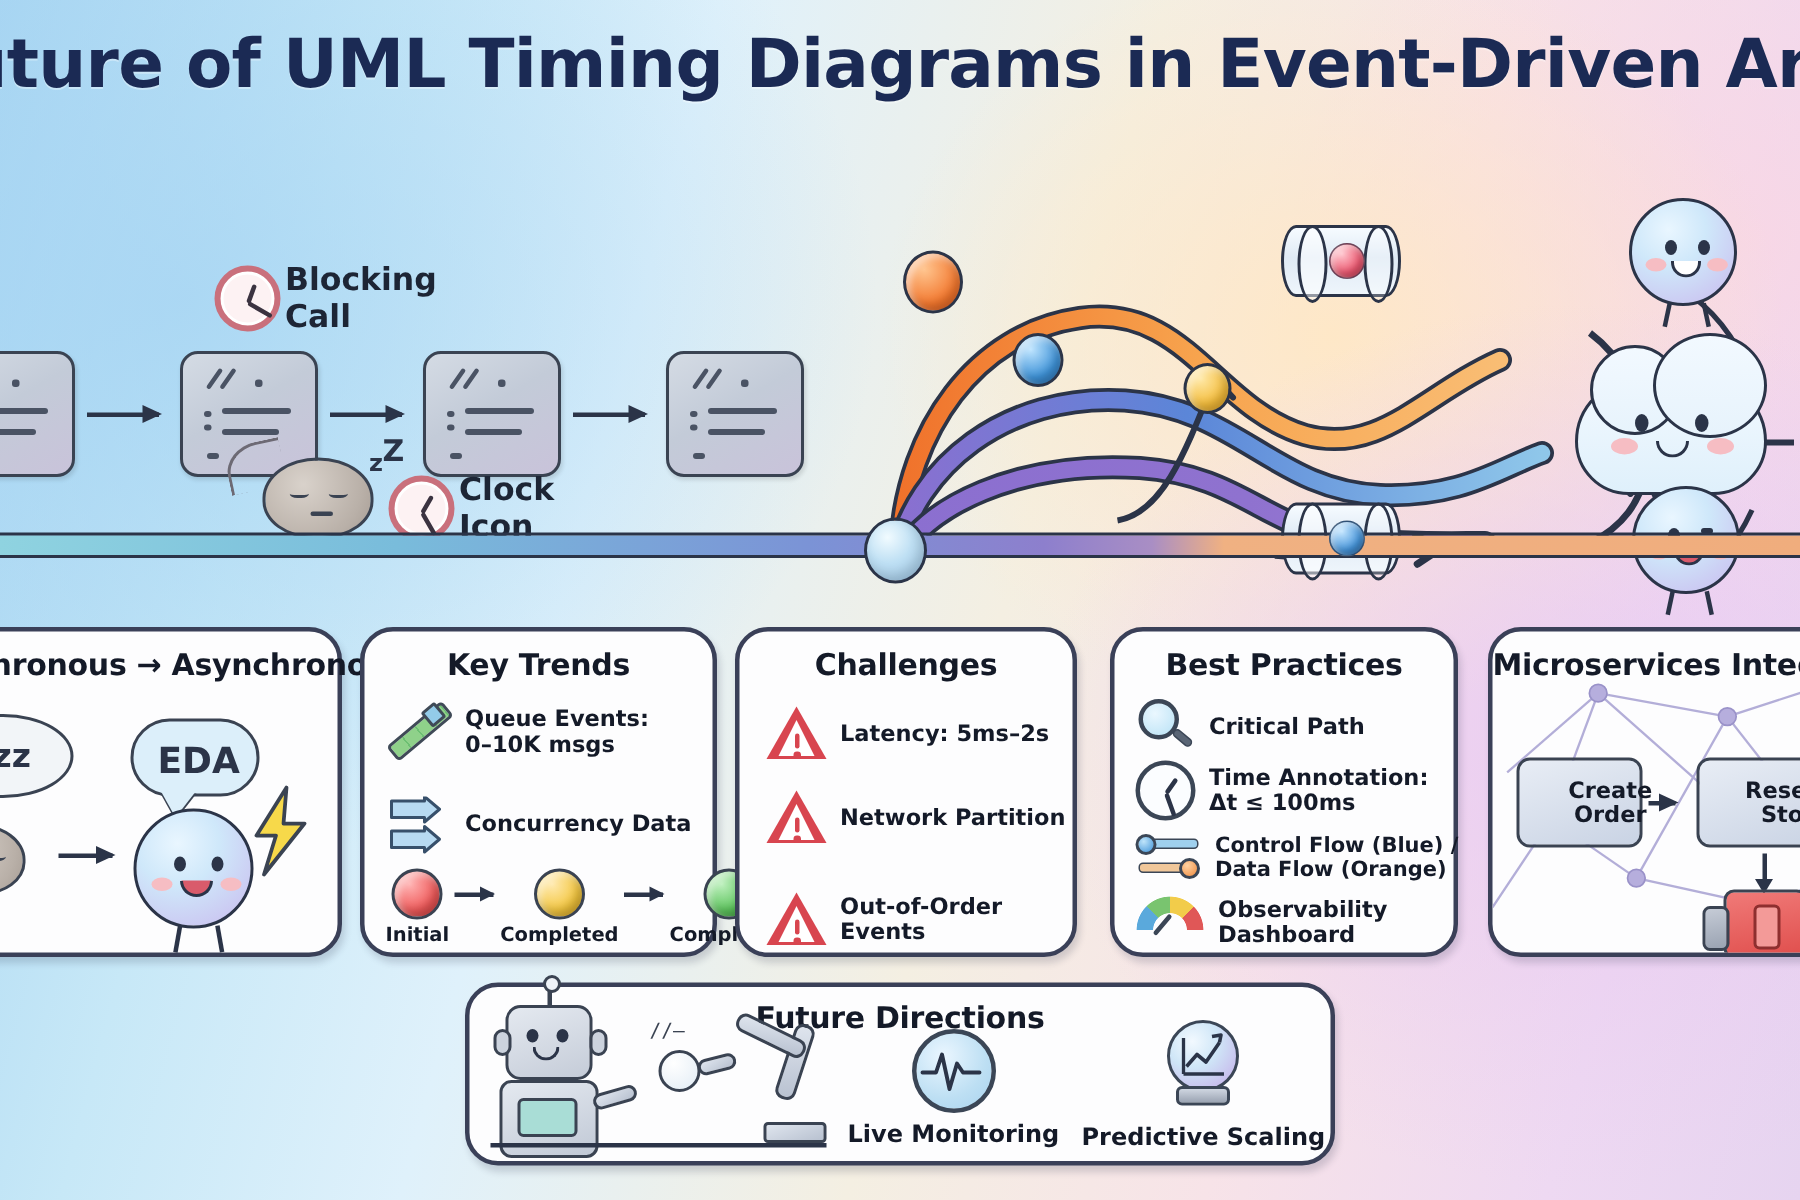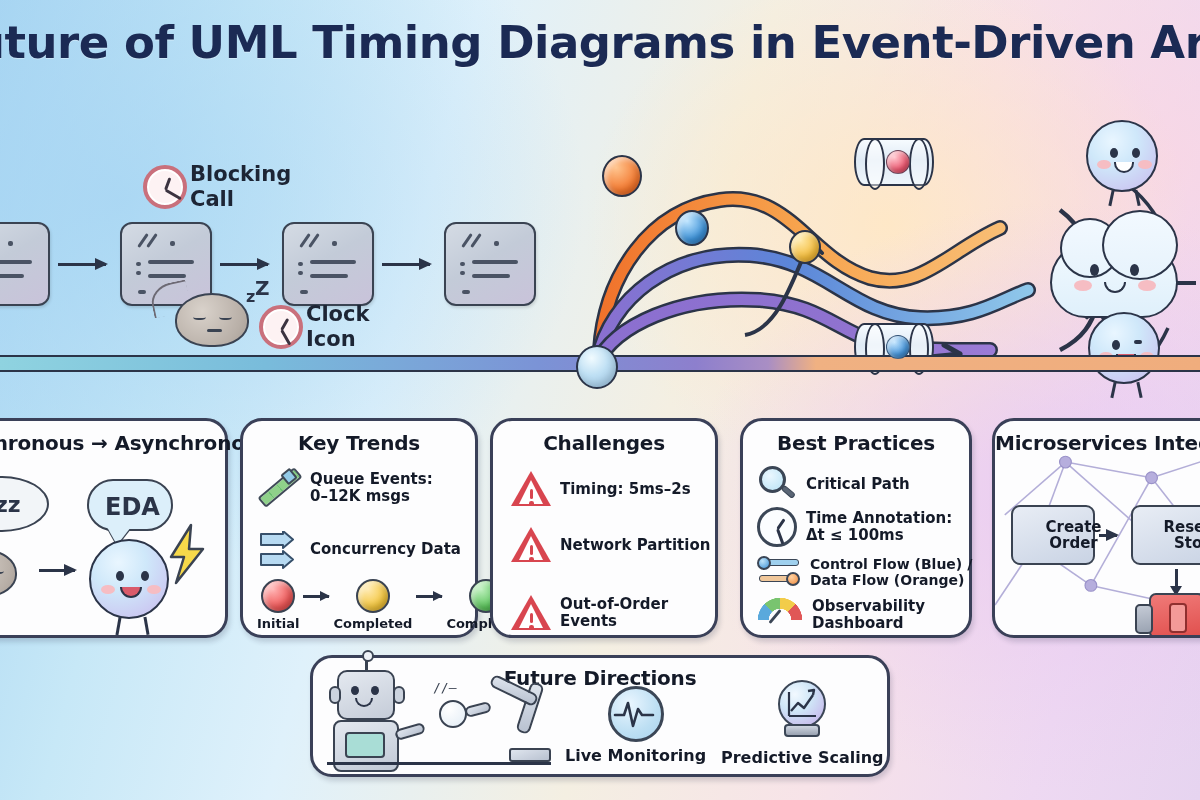--- a/index.html
+++ b/index.html
@@ -22,21 +22,21 @@
     position: absolute; top: 16px; left: 50%; transform: translateX(-50%);
     white-space: nowrap;
     font-size: 45px; font-weight: 700; letter-spacing: -0.5px;
     color: #1b2a54;
     font-family: "DejaVu Sans", sans-serif;
     text-shadow: 0 1px 0 rgba(255,255,255,0.35);
     width: 1310px; text-align: center;
   }
 
   
-  #upper { position: absolute; top: 100px; left: 0; width: 976px; height: 290px; }
+  #upper { position: absolute; top: 112px; left: 0; width: 976px; height: 290px; }
 
   .codeblock {
     position: absolute; width: 92px; height: 84px; border-radius: 12px;
     border: 2.5px solid #3a4352;
     background: linear-gradient(150deg, #d4dbe4 0%, #c3cbd8 45%, #c9c3da 100%);
     box-shadow: 1px 2px 3px rgba(0,0,0,0.12);
   }
   .codeblock i {
     position: absolute; background: #4a5364; border-radius: 2px; display: block;
   }
@@ -477,21 +477,21 @@
   <div class="card" style="left:240px; top:418px; width:238px; height:220px;">
     <div class="card-title">Key Trends</div>
 
     <div class="row" style="position:absolute; left:16px; top:46px; width:210px;">
       <div class="qbar">
         <div class="seg"></div>
           <div class="tip"></div>
       </div>
       <div class="row-txt">
         <div>Queue Events:</div>
-        <div>0–12K msgs</div>
+        <div>0–10K msgs</div>
       </div>
     </div>
 
     <div class="row" style="position:absolute; left:16px; top:110px; width:214px;">
       <div class="lanes">
         <svg width="44" height="40" viewBox="0 0 44 40">
           <path d="M2 3 h22 v-3 l10 8.5 -10 8.5 v-3 h-22 z" fill="#b7daf2" stroke="#37506b" stroke-width="2" stroke-linejoin="round"></path>
           <path d="M2 23 h22 v-3 l10 8.5 -10 8.5 v-3 h-22 z" fill="#b7daf2" stroke="#37506b" stroke-width="2" stroke-linejoin="round"></path>
         </svg>
       </div>
@@ -518,21 +518,21 @@
 
   <div class="card" style="left:490px; top:418px; width:228px; height:220px;">
     <div class="card-title">Challenges</div>
 
     <div class="row" style="position:absolute; left:18px; top:50px; width:200px;">
       <div class="warn">
         <div class="tri"></div>
           <div class="tri-in"></div>
           <div class="bang"></div>
       </div>
-      <div class="row-txt">Timing: 5ms–2s</div>
+      <div class="row-txt">Latency: 5ms–2s</div>
     </div>
 
     <div class="row" style="position:absolute; left:18px; top:106px; width:200px;">
       <div class="warn">
         <div class="tri"></div>
           <div class="tri-in"></div>
           <div class="bang"></div>
       </div>
       <div class="row-txt">Network Partition</div>
     </div>

